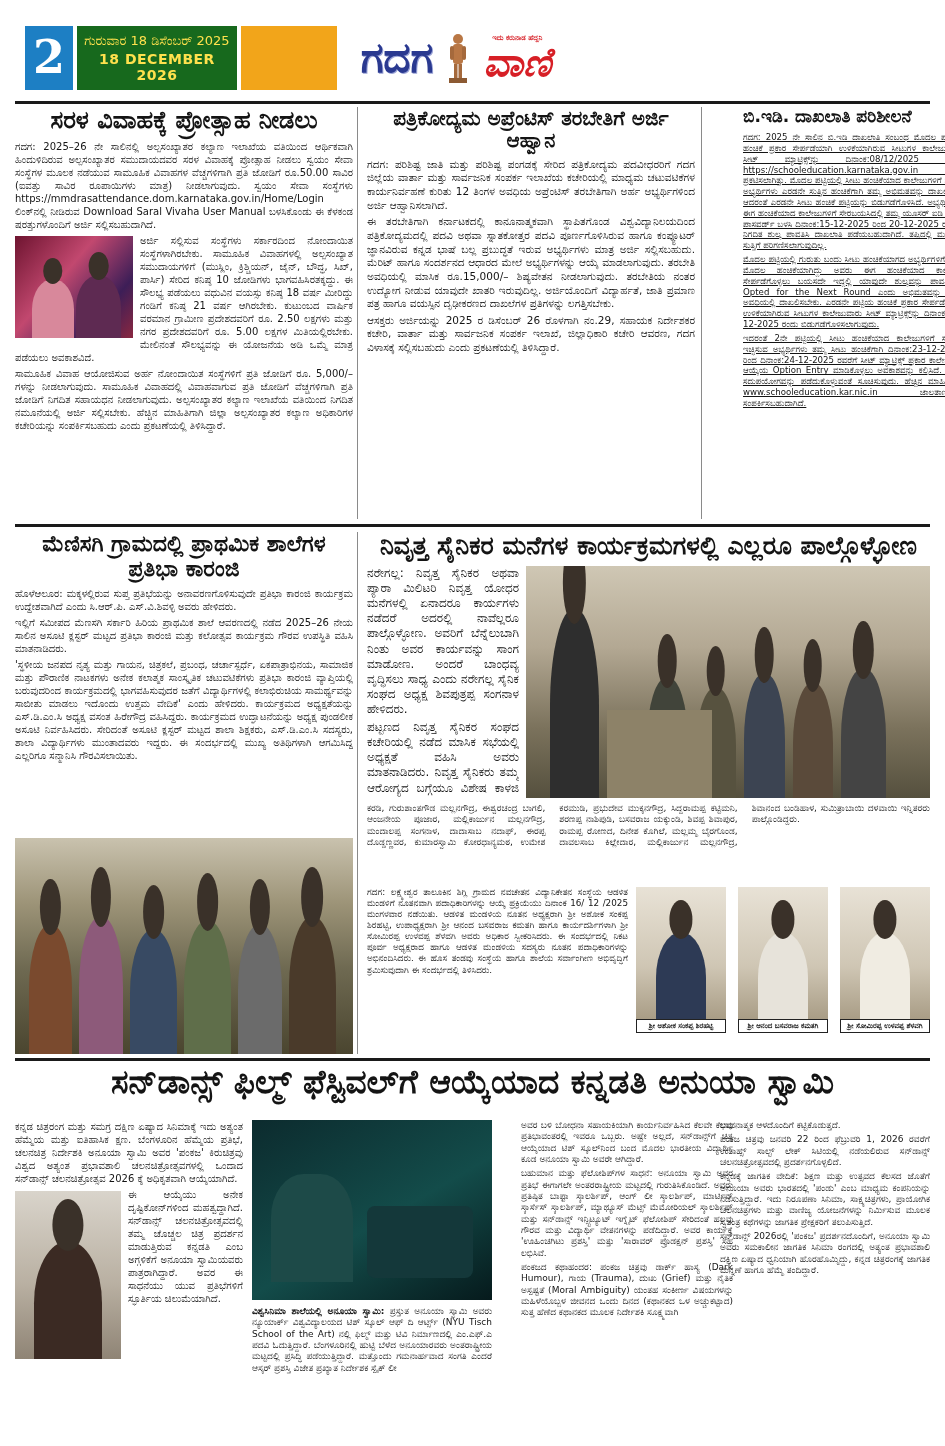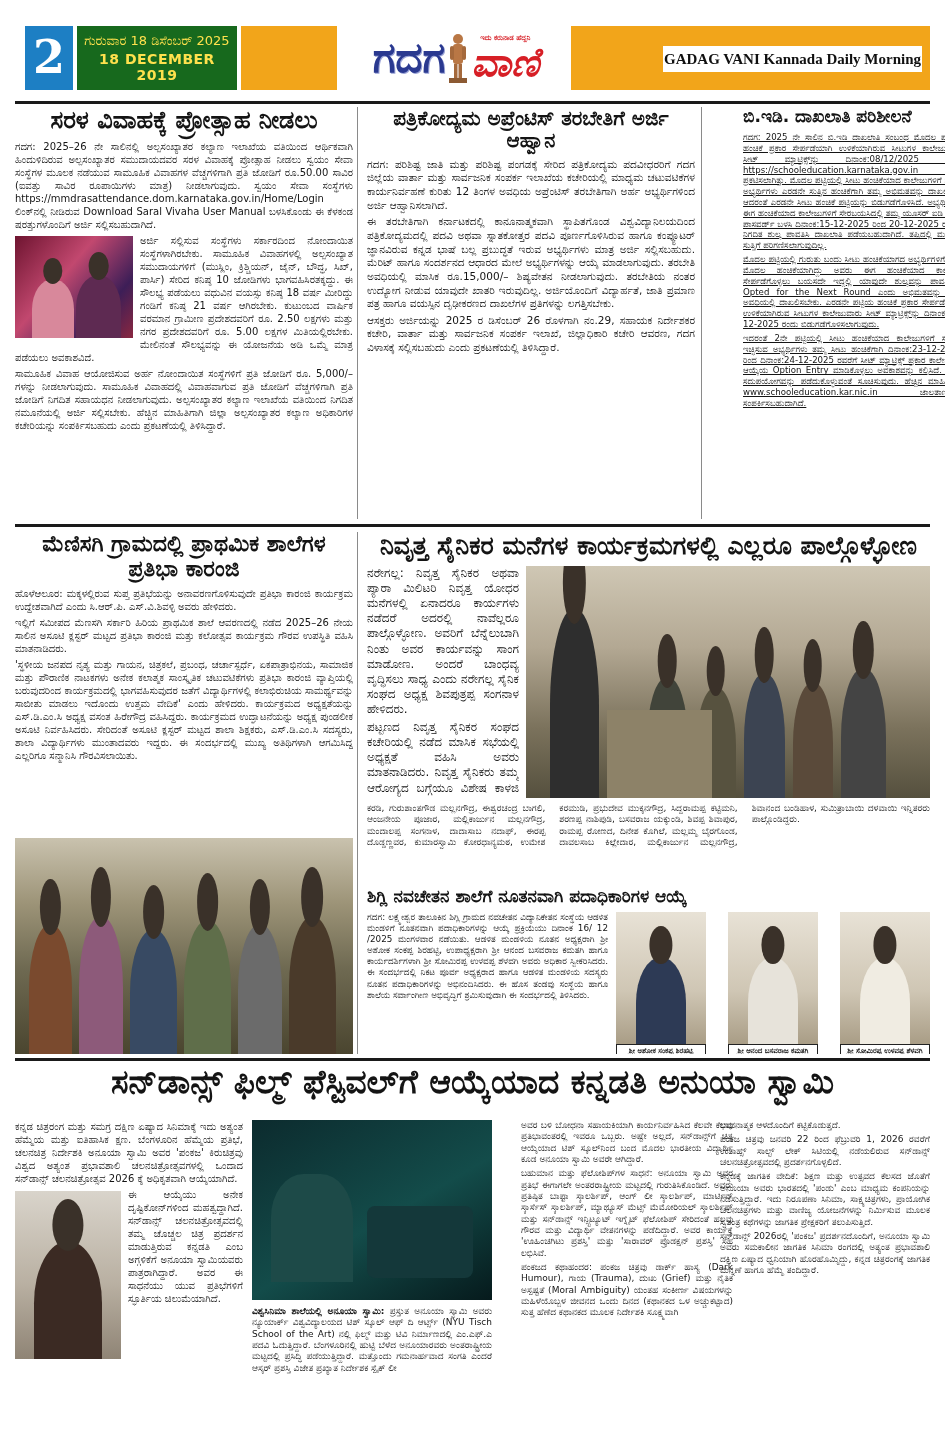--- a/index.html
+++ b/index.html
@@ -7,21 +7,21 @@
          font-family:"DejaVu Sans",sans-serif;color:#141414;}
   
   .hdr{position:absolute;left:15px;top:18px;width:915px;height:80px;}
   .pagebox{position:absolute;left:10px;top:8px;width:48px;height:64px;background:#1d7fc4;
            color:#fff;font:bold 46px "DejaVu Serif",serif;text-align:center;line-height:62px;}
   .datebox{position:absolute;left:62px;top:8px;width:160px;height:64px;background:#17691d;
            color:#ffe14d;text-align:center;display:flex;flex-direction:column;justify-content:center;gap:2px;}
   .datebox .kn{font-size:13px;font-weight:normal;}
   .datebox .en{font-size:14px;font-weight:bold;letter-spacing:.5px;}
   .goldbox1{position:absolute;left:226px;top:8px;width:96px;height:64px;background:#f2a51a;}
-  .logo{position:absolute;left:330px;top:4px;width:222px;height:72px;display:flex;align-items:center;justify-content:center;gap:0;}
+  .logo{position:absolute;left:330px;top:4px;width:222px;height:72px;display:flex;align-items:center;justify-content:center;gap:12px;}
   .logo .gadag{font-size:42px;font-weight:bold;color:#2a3990;text-shadow:1px 1px 0 #9aa3d6;line-height:1;}
   .logo .vaniwrap{display:flex;flex-direction:column;align-items:center;}
   .logo .tagline{font-size:7px;color:#d71f26;font-weight:bold;white-space:nowrap;}
   .logo .vani{font-size:40px;font-weight:bold;color:#d71f26;font-style:italic;line-height:1;}
   .goldbox2{position:absolute;left:556px;top:8px;width:359px;height:64px;background:#f2a51a;}
   .banner{position:absolute;left:92px;top:20px;right:8px;height:26px;background:#ffffff;
           font:bold 15px "Liberation Serif",serif;color:#101010;text-align:center;line-height:26px;white-space:nowrap;}
   .rule{position:absolute;left:15px;width:915px;height:3px;background:#1a1a1a;}
   .vdiv{position:absolute;width:1px;background:#8a8a8a;}
   
@@ -46,44 +46,41 @@
 </style>
 </head>
 <body>
 
 <div class="paper">
 
   <div class="hdr">
     <div class="pagebox">2</div>
     <div class="datebox">
       <div class="kn">ಗುರುವಾರ 18 ಡಿಸೆಂಬರ್ 2025</div>
-      <div class="en">18 DECEMBER 2019</div>
+      <div class="en">18 DECEMBER 2026</div>
     </div>
     <div class="goldbox1"></div>
     <div class="logo">
       <span class="gadag">ಗದಗ</span>
       <span style="display:inline-block;line-height:0;">
         <svg width="26" height="52" viewBox="0 0 26 52">
           <circle cx="13" cy="7" r="5" fill="#b97745"></circle>
           <rect x="8" y="12" width="10" height="20" rx="3" fill="#b97745"></rect>
           <rect x="5" y="14" width="4" height="14" rx="2" fill="#a5693c"></rect>
           <rect x="17" y="14" width="4" height="14" rx="2" fill="#a5693c"></rect>
           <rect x="9" y="32" width="3.5" height="14" fill="#a5693c"></rect>
           <rect x="13.5" y="32" width="3.5" height="14" fill="#a5693c"></rect>
           <rect x="4" y="46" width="18" height="5" fill="#8c5a33"></rect>
         </svg>
       </span>
       <span class="vaniwrap">
         <span class="tagline">ಇದು ಕರುನಾಡ ಹೆದ್ದನಿ</span>
         <span class="vani">ವಾಣಿ</span>
       </span>
     </div>
-    <div class="goldbox2">
-      <div class="banner">GADAG VANI Kannada Daily Morning</div>
-    </div>
   </div>
   <div class="rule" style="top:101px;"></div>
 
   <div class="col" style="left:15px;top:107px;width:338px;height:414px;">
     <div class="hl" style="font-size:24px;">ಸರಳ ವಿವಾಹಕ್ಕೆ ಪ್ರೋತ್ಸಾಹ ನೀಡಲು</div>
     <div class="body">
       <p>ಗದಗ: 2025–26 ನೇ ಸಾಲಿನಲ್ಲಿ ಅಲ್ಪಸಂಖ್ಯಾತರ ಕಲ್ಯಾಣ ಇಲಾಖೆಯ ವತಿಯಿಂದ ಆರ್ಥಿಕವಾಗಿ ಹಿಂದುಳಿದಿರುವ ಅಲ್ಪಸಂಖ್ಯಾತರ ಸಮುದಾಯದವರ ಸರಳ ವಿವಾಹಕ್ಕೆ ಪ್ರೋತ್ಸಾಹ ನೀಡಲು ಸ್ವಯಂ ಸೇವಾ ಸಂಸ್ಥೆಗಳ ಮೂಲಕ ನಡೆಯುವ ಸಾಮೂಹಿಕ ವಿವಾಹಗಳ ವೆಚ್ಚಗಳಿಗಾಗಿ ಪ್ರತಿ ಜೋಡಿಗೆ ರೂ.50.00 ಸಾವಿರ (ಐವತ್ತು ಸಾವಿರ ರೂಪಾಯಿಗಳು ಮಾತ್ರ) ನೀಡಲಾಗುವುದು. ಸ್ವಯಂ ಸೇವಾ ಸಂಸ್ಥೆಗಳು https://mmdrasattendance.dom.karnataka.gov.in/Home/Login ಲಿಂಕ್‌ನಲ್ಲಿ ನೀಡಿರುವ Download Saral Vivaha User Manual ಬಳಸಿಕೊಂಡು ಈ ಕೆಳಕಂಡ ಷರತ್ತುಗಳೊಂದಿಗೆ ಅರ್ಜಿ ಸಲ್ಲಿಸಬಹುದಾಗಿದೆ.</p>
       <div>
         <div class="photo wedding" style="float:left;width:118px;height:102px;margin:2px 7px 2px 0;">
           <div class="sil" style="left:14%;top:42%;width:36%;height:60%;background:#d8889b;"></div>
@@ -152,26 +149,25 @@
           <div class="sil" style="left:78%;top:44%;width:11%;height:60%;background:#444;"></div>
           <div style="position:absolute;left:20%;top:62%;width:26%;height:38%;background:#8d8268;"></div>
         </div>
       </div>
       <div class="body small namescols" style="margin-top:5px;height:76px;overflow:hidden;font-size:9px;">
         <p>ಕರಡಿ, ಗುರುಶಾಂತಗೌಡ ಮಲ್ಲನಗೌದ್ರ, ಈಶ್ವರಚಂದ್ರ ಬಾಗಲಿ, ಆಂಜನೇಯ ಪೂಜಾರ, ಮಲ್ಲಿಕಾರ್ಜುನ ಮಲ್ಲನಗೌದ್ರ, ಮಂದಾಲಪ್ಪ ಸಂಗನಾಳ, ದಾದಾಸಾಬ ನದಾಫ್, ಈರಪ್ಪ ದೊಡ್ಡಣ್ಣವರ, ಕುಮಾರಸ್ವಾಮಿ ಕೋರಧಾನ್ಯಮಠ, ಉಮೇಶ ಕರಮುಡಿ, ಪ್ರಭುದೇವ ಮುಕ್ಕನಗೌದ್ರ, ಸಿದ್ದರಾಮಪ್ಪ ಕಟ್ಟಿಮನಿ, ಶರಣಪ್ಪ ನಾಶಿಪುಡಿ, ಬಸವರಾಜ ಯಕ್ಕುಂಡಿ, ಶಿವಪ್ಪ ಶಿವಾಪುರ, ರಾಮಪ್ಪ ರೋಣದ, ದಿನೇಶ ಕೊಗಿಲೆ, ಮಲ್ಲಮ್ಮ ಬೈರಗೊಂಡ, ದಾವಲಸಾಬ ಕಿಲ್ಲೇದಾರ, ಮಲ್ಲಿಕಾರ್ಜುನ ಮಲ್ಲನಗೌದ್ರ, ಶಿವಾನಂದ ಬಂಡಿಹಾಳ, ಸುಮಿತ್ರಾಬಾಯಿ ದಳವಾಯಿ ಇನ್ನಿತರರು ಪಾಲ್ಗೊಂಡಿದ್ದರು.</p>
       </div>
     </div>
 
     <div style="margin-top:8px;">
-      <div class="hl" style="font-size:17px;text-align:left;">ಶಿಗ್ಲಿ ನವಚೇತನ ಶಾಲೆಗೆ ನೂತನವಾಗಿ ಪದಾಧಿಕಾರಿಗಳ ಆಯ್ಕೆ</div>
       <div style="display:flex;gap:8px;">
         <div class="body small" style="width:268px;height:150px;overflow:hidden;font-size:8.8px;">
           <p>ಗದಗ: ಲಕ್ಷ್ಮೇಶ್ವರ ತಾಲೂಕಿನ ಶಿಗ್ಲಿ ಗ್ರಾಮದ ನವಚೇತನ ವಿದ್ಯಾನಿಕೇತನ ಸಂಸ್ಥೆಯ ಆಡಳಿತ ಮಂಡಳಿಗೆ ನೂತನವಾಗಿ ಪದಾಧಿಕಾರಿಗಳನ್ನು ಆಯ್ಕೆ ಪ್ರಕ್ರಿಯೆಯು ದಿನಾಂಕ 16/ 12 /2025 ಮಂಗಳವಾರ ನಡೆಯಿತು. ಆಡಳಿತ ಮಂಡಳಿಯ ನೂತನ ಅಧ್ಯಕ್ಷರಾಗಿ ಶ್ರೀ ಅಶೋಕ ಸಂಕಪ್ಪ ಶಿರಹಟ್ಟಿ, ಉಪಾಧ್ಯಕ್ಷರಾಗಿ ಶ್ರೀ ಆನಂದ ಬಸವರಾಜ ಕಮತಗಿ ಹಾಗೂ ಕಾರ್ಯದರ್ಶಿಗಳಾಗಿ ಶ್ರೀ ಸೋಮಿರಪ್ಪ ಉಳವಪ್ಪ ಶೆಳವಗಿ ಅವರು ಅಧಿಕಾರ ಸ್ವೀಕರಿಸಿದರು. ಈ ಸಂದರ್ಭದಲ್ಲಿ ನಿಕಟ ಪೂರ್ವ ಅಧ್ಯಕ್ಷರಾದ ಹಾಗೂ ಆಡಳಿತ ಮಂಡಳಿಯ ಸದಸ್ಯರು ನೂತನ ಪದಾಧಿಕಾರಿಗಳನ್ನು ಅಭಿನಂದಿಸಿದರು. ಈ ಹೊಸ ತಂಡವು ಸಂಸ್ಥೆಯ ಹಾಗೂ ಶಾಲೆಯ ಸರ್ವಾಂಗೀಣ ಅಭಿವೃದ್ಧಿಗೆ ಶ್ರಮಿಸುವುದಾಗಿ ಈ ಸಂದರ್ಭದಲ್ಲಿ ತಿಳಿಸಿದರು.</p>
         </div>
-        <div style="display:flex;gap:22px;">
+        <div style="display:flex;gap:12px;">
           <div style="width:90px;">
             <div class="photo portrait" style="width:90px;height:132px;">
               <div class="sil" style="left:22%;top:34%;width:56%;height:70%;background:#2d3a55;"></div>
             </div>
             <div class="capbar">ಶ್ರೀ ಅಶೋಕ ಸಂಕಪ್ಪ ಶಿರಹಟ್ಟಿ</div>
           </div>
           <div style="width:90px;">
             <div class="photo portrait" style="width:90px;height:132px;">
               <div class="sil" style="left:22%;top:34%;width:56%;height:70%;background:#e7e3da;"></div>
             </div>

